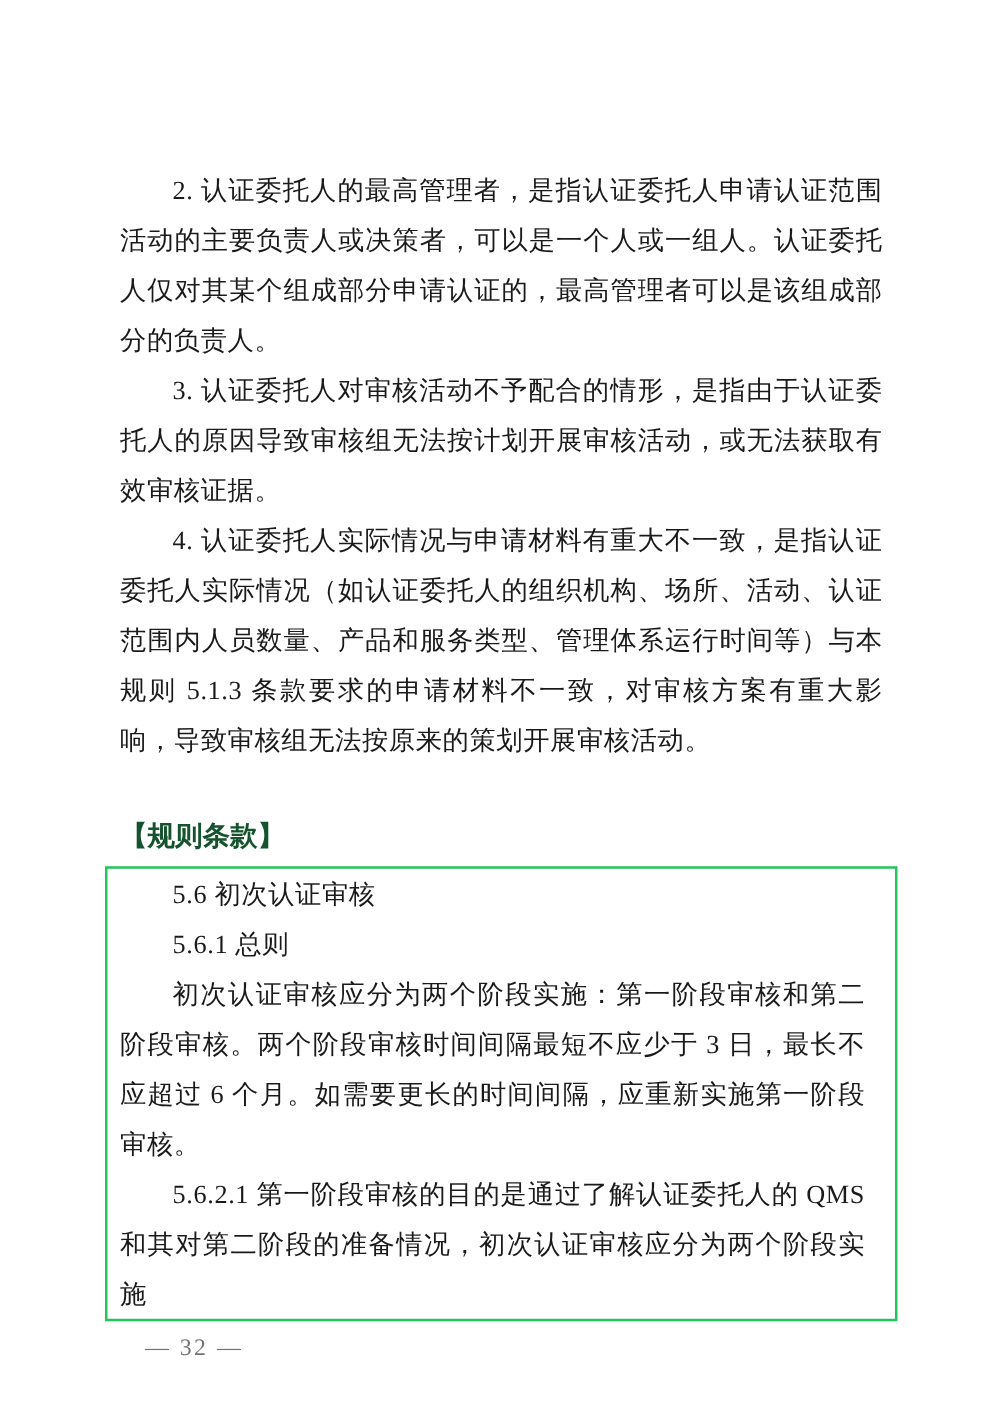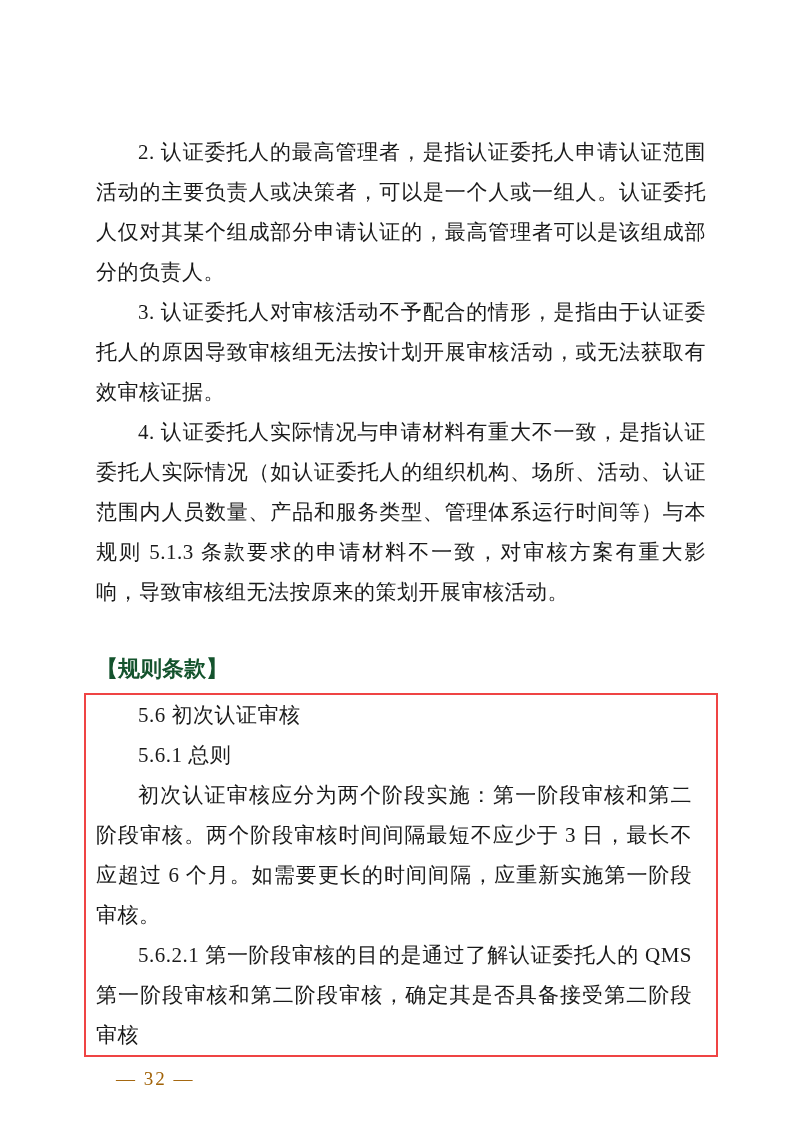--- a/index.html
+++ b/index.html
@@ -33,40 +33,40 @@
   .rule-heading {
     margin-top: 42px;
     font-family: "Liberation Sans", sans-serif;
     font-weight: bold;
     font-size: 22px;
     line-height: 30px;
     color: #14532d;
   }
   .rule-box {
     box-sizing: border-box;
-    border: 2px solid #ef4444;
+    border: 2px solid #22c55e;
     margin: 9px -12px 0 -12px;
     padding: 0 24px 0 10px;
     background: #ffffff;
   }
   .clause {
     font-size: 21px;
     line-height: 40px;
     text-align: justify;
     text-indent: 2em;
     margin: 0;
     letter-spacing: 0.5px;
   }
   .page-number {
     margin-top: 8px;
     padding-left: 20px;
     font-size: 19px;
     line-height: 28px;
     letter-spacing: 2px;
-    color: #a16207;
+    color: #737373;
   }
 </style>
 </head>
 <body>
 
 <div class="page">
   <div class="content">
 
     <div>
 
@@ -81,19 +81,19 @@
 
     <div class="rule-box">
 
         <p class="clause">5.6 初次认证审核</p>
 
         <p class="clause">5.6.1 总则</p>
 
         <p class="clause">初次认证审核应分为两个阶段实施：第一阶段审核和第二阶段审核。两个阶段审核时间间隔最短不应少于 3 日，最长不应超过 6 个月。如需要更长的时间间隔，应重新实施第一阶段审核。</p>
 
 
-        <p class="clause">5.6.2.1 第一阶段审核的目的是通过了解认证委托人的 QMS 第一阶段审核和第二阶段审核，确定其是否具备接受第二阶段审核</p>
+        <p class="clause">5.6.2.1 第一阶段审核的目的是通过了解认证委托人的 QMS 和其对第二阶段的准备情况，初次认证审核应分为两个阶段实施</p>
       </div>
 
     <div class="page-number">— 32 —</div>
 
   </div>
 </div>
 
 </body></html>

